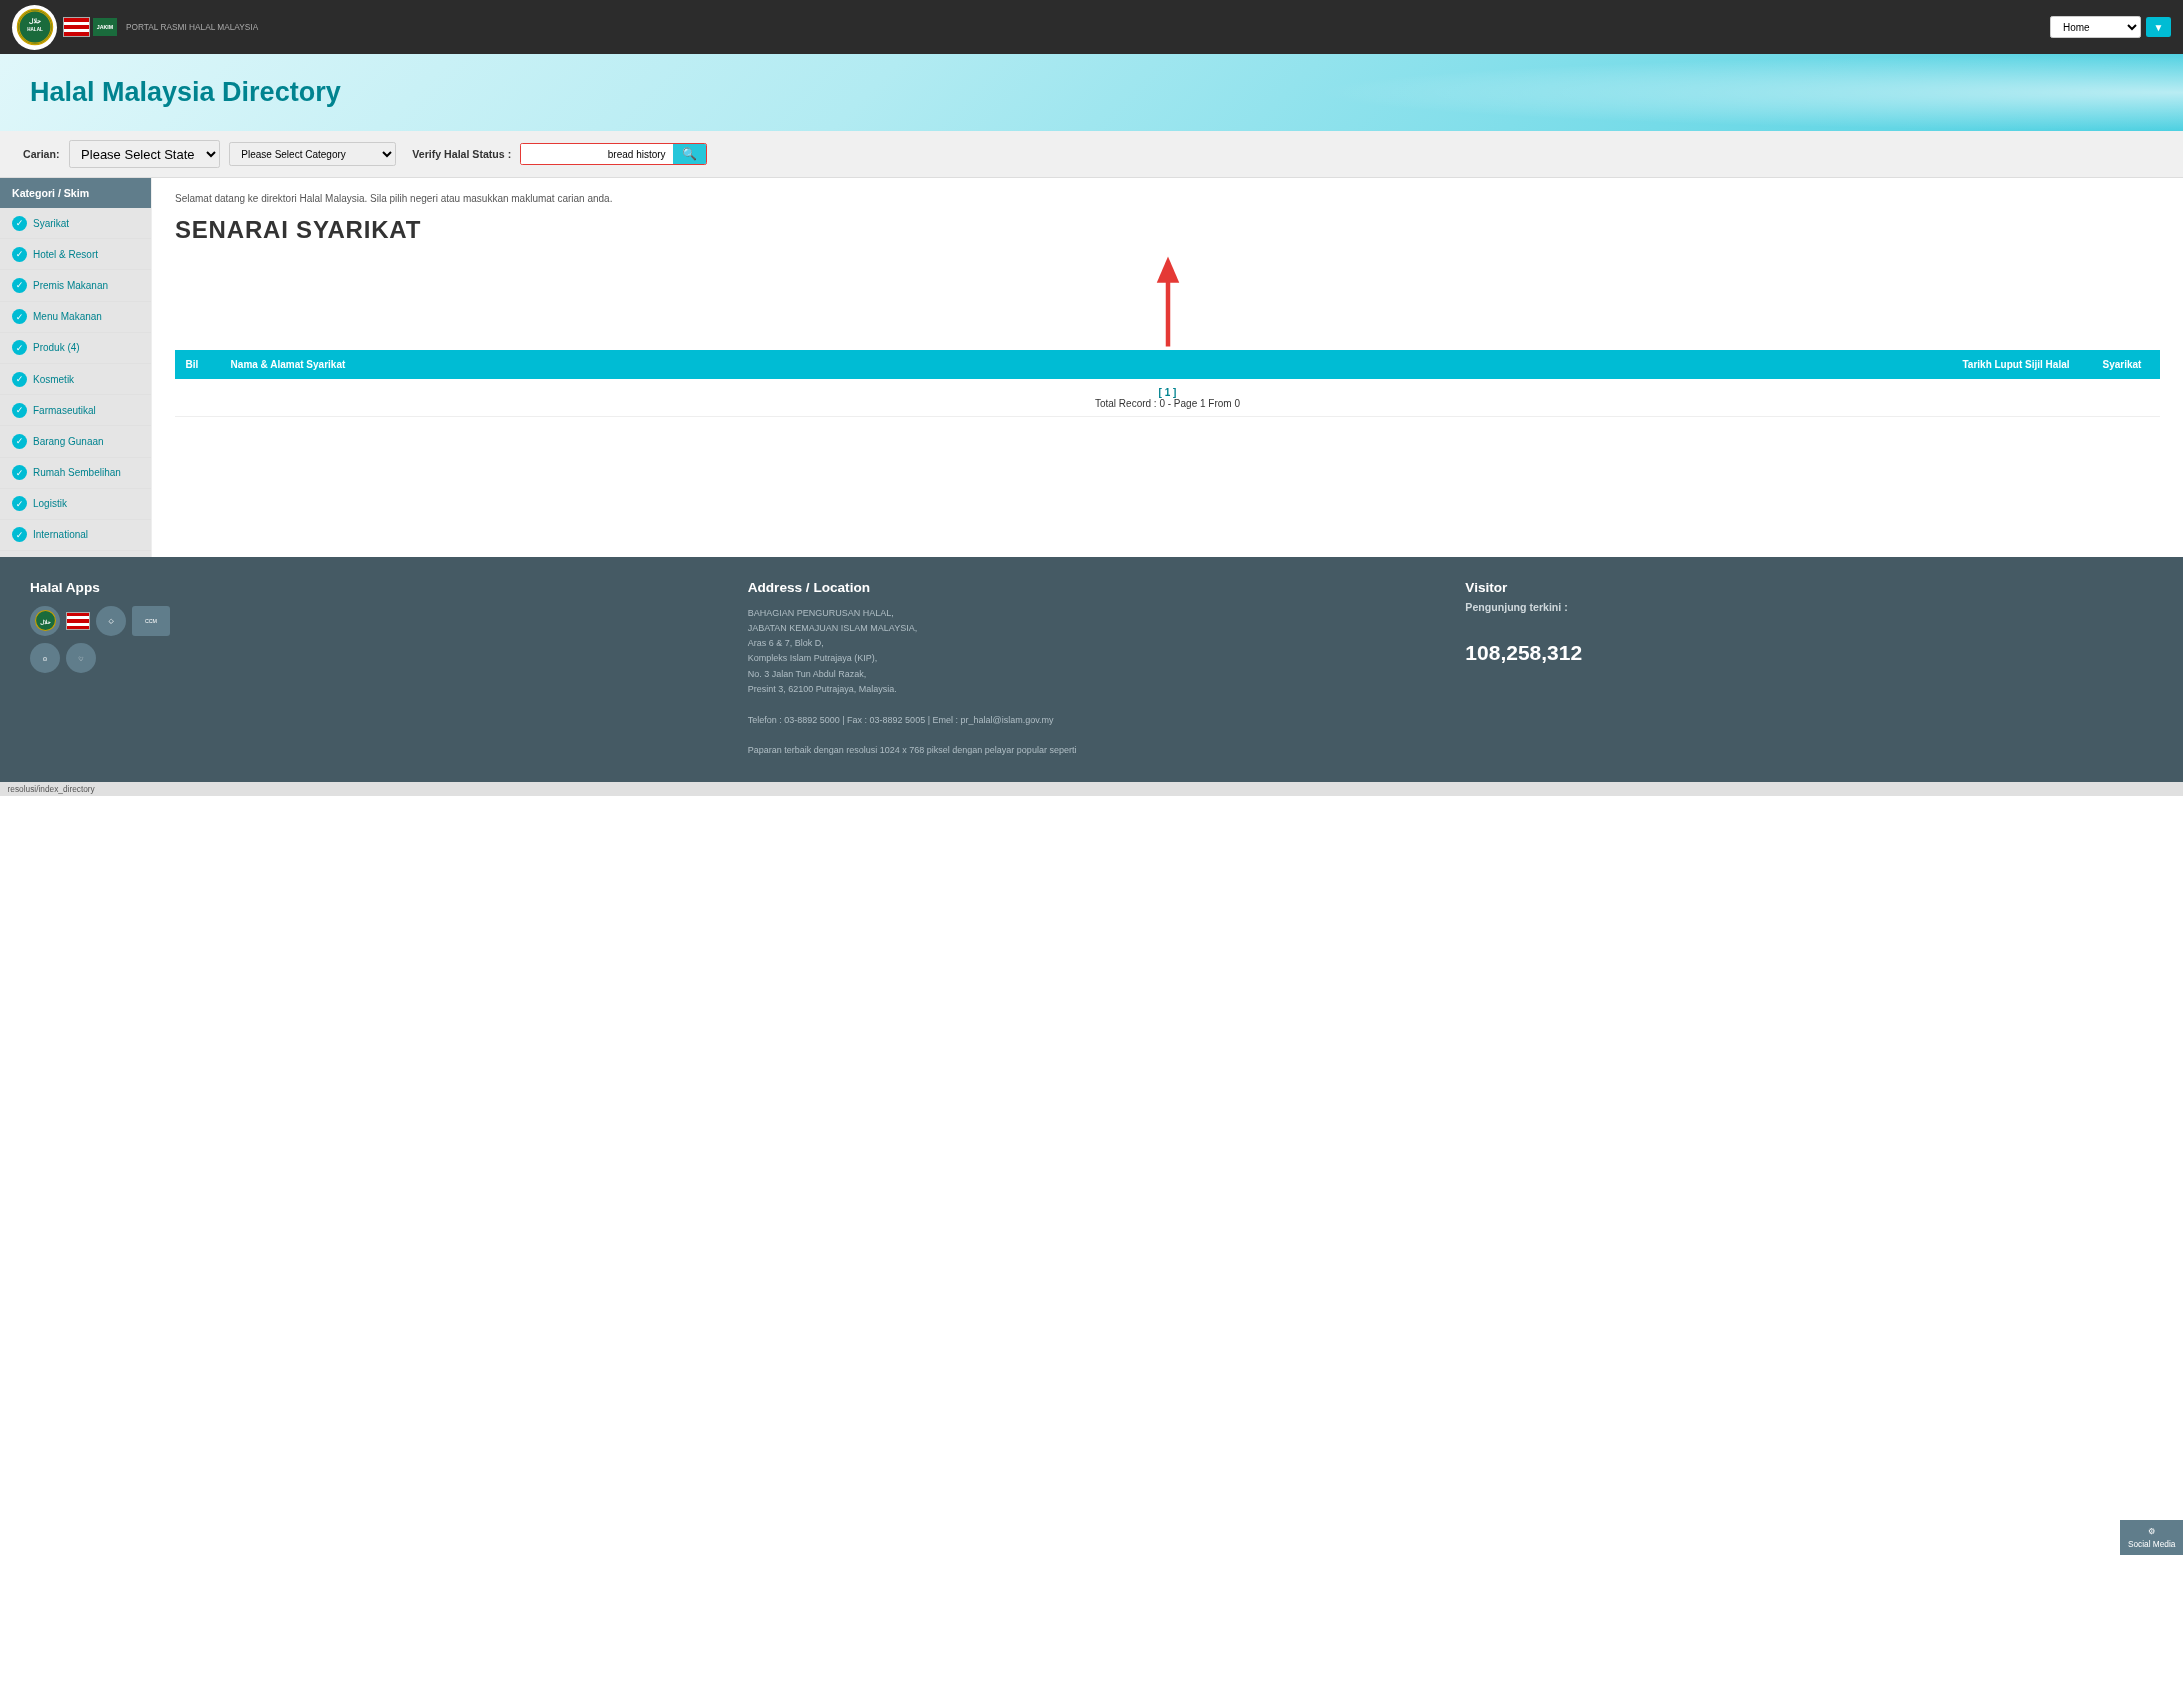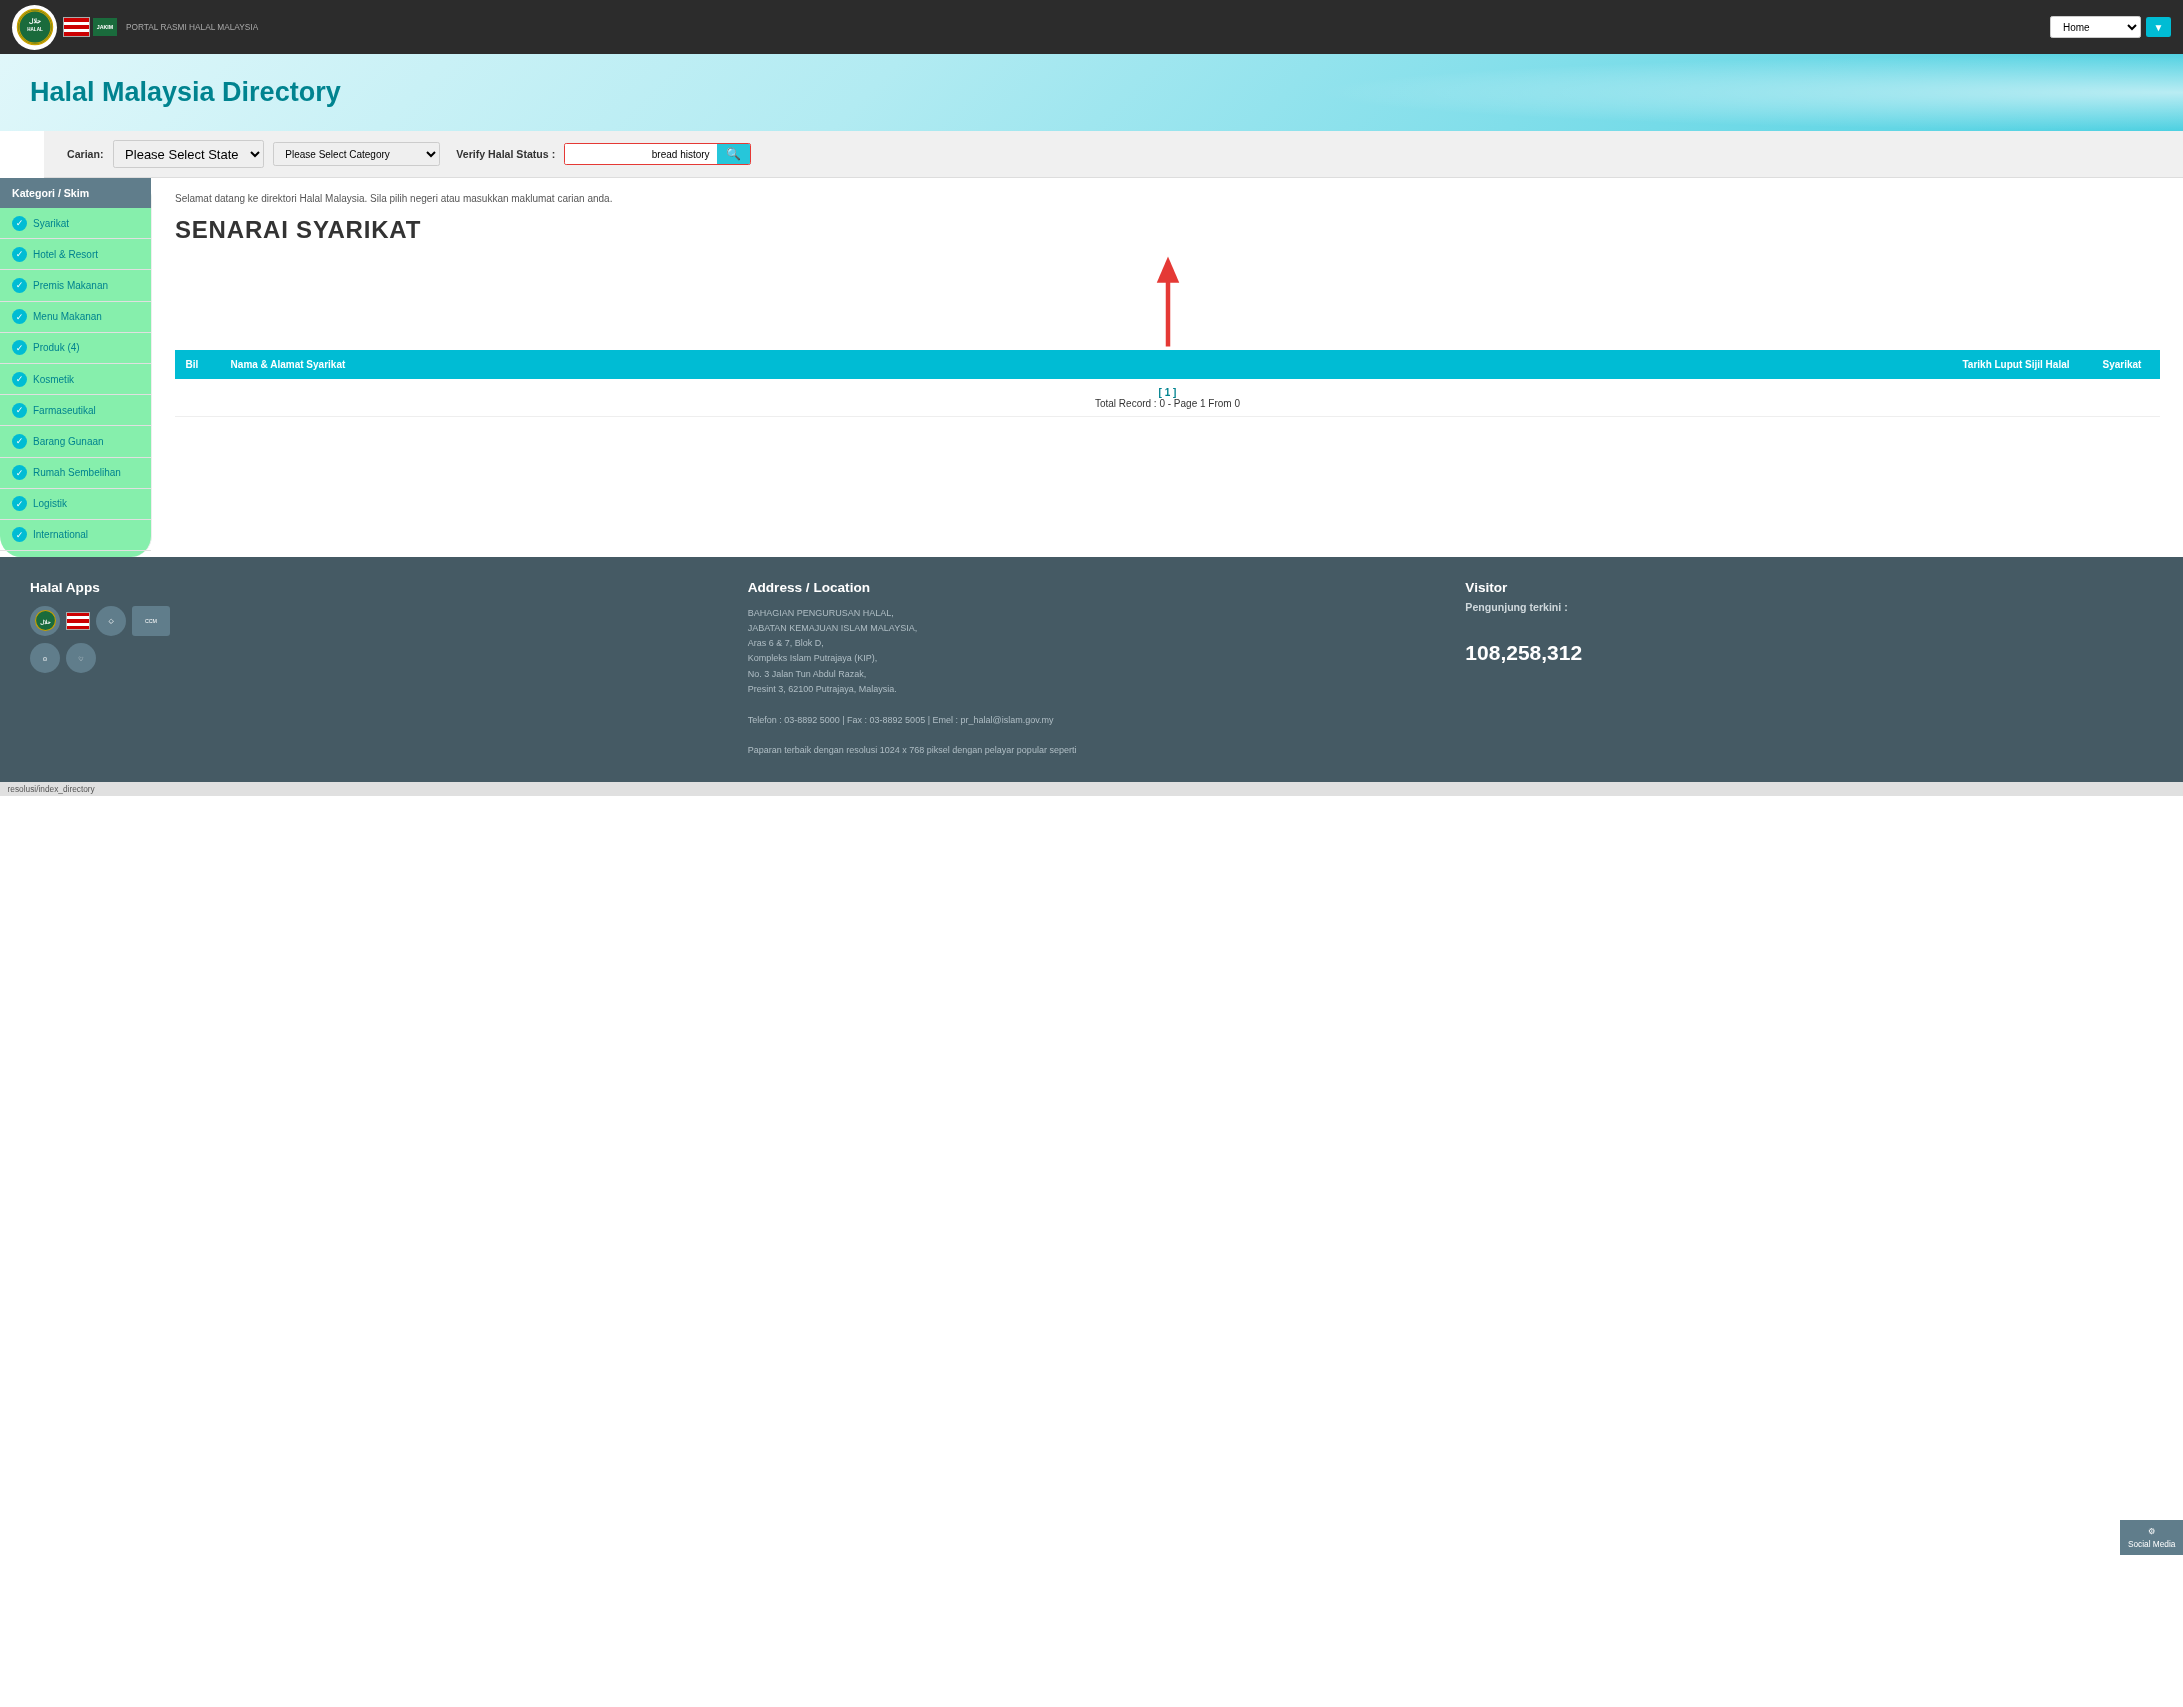--- a/index.html
+++ b/index.html
@@ -85,21 +85,20 @@
     }
 
     
     .search-bar {
       background: #f0f0f0;
       padding: 9px 23px;
       display: flex;
       align-items: center;
       gap: 9px;
       border-bottom: 0.8px solid #ddd;
-      margin-left: 44px;
     }
     .search-label {
       font-weight: bold;
       font-size: 10.6px;
       color: #333;
       white-space: nowrap;
     }
     .search-state-select {
       padding: 4.5px 7.6px;
       border: 0.8px solid #ccc;
@@ -148,23 +147,22 @@
     
     .main-content {
       display: flex;
       min-height: 379px;
     }
 
     
     .sidebar {
       width: 152px;
       min-width: 152px;
-      background: #86efac;
+      background: #e5e5e5;
       border-right: 0.8px solid #eee;
-      border-radius: 21px;
     }
     .sidebar-header {
       background: #607d8b;
       color: #fff;
       font-weight: bold;
       padding: 9px 12px;
       font-size: 10.6px;
     }
     .sidebar-item {
       display: flex;

